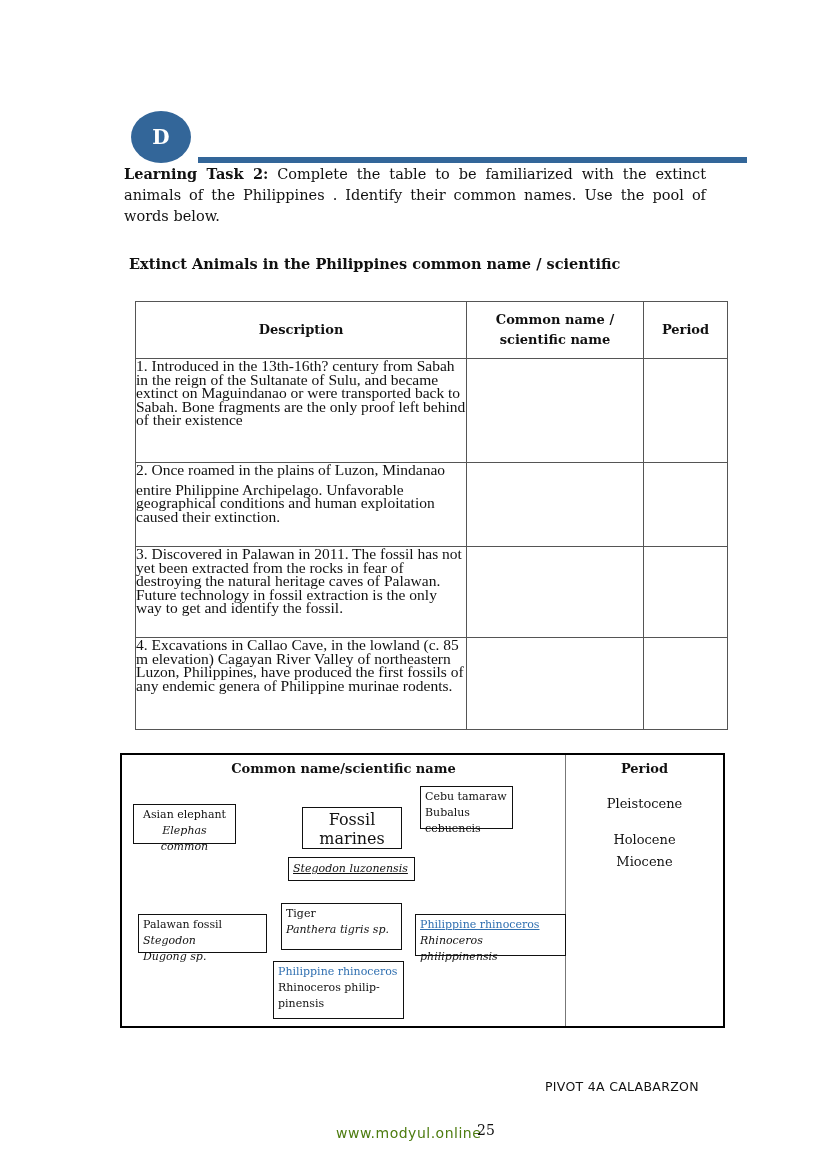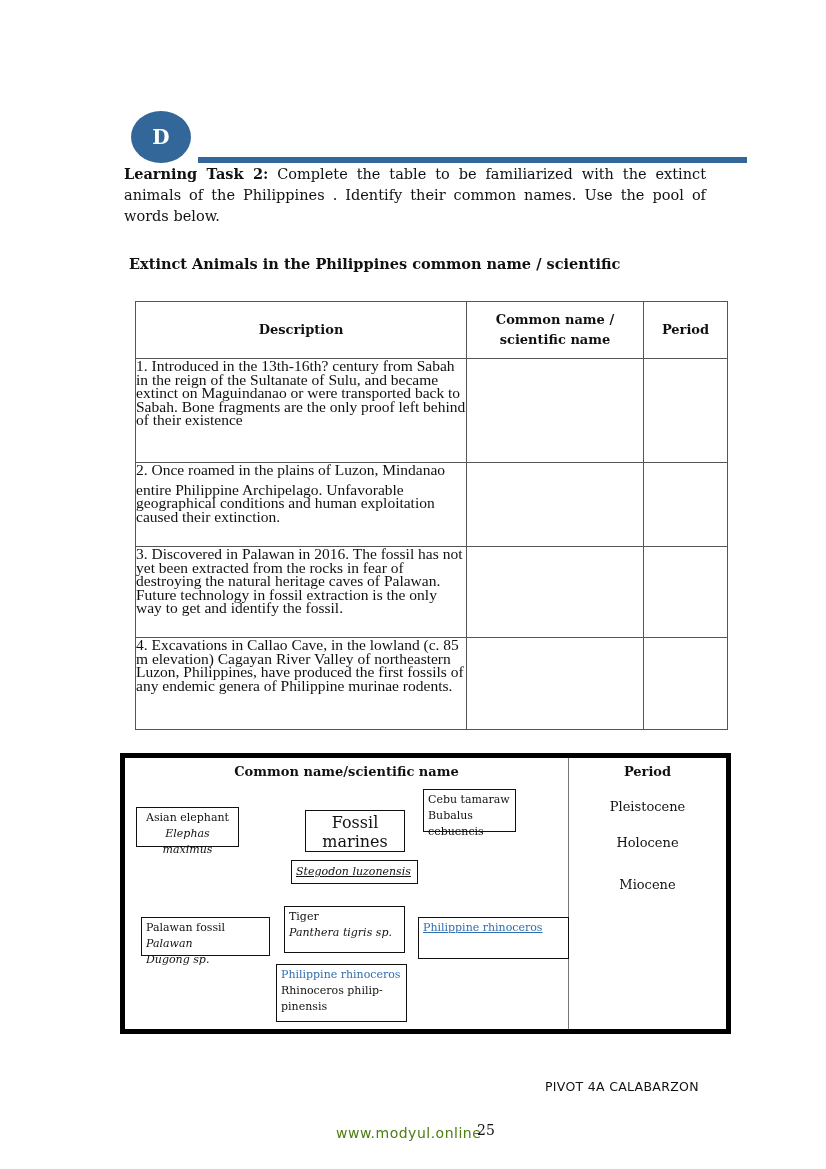--- a/index.html
+++ b/index.html
@@ -14,21 +14,21 @@
            font-size: 14.5px; line-height: 21px; text-align: justify; }
   .intro b { font-weight: bold; }
   .title { position: absolute; left: 129px; top: 255px; font-weight: bold; font-size: 14.5px; }
   table.main { position: absolute; left: 135px; top: 301px; width: 593px;
                border-collapse: collapse; font-size: 14.5px; }
   table.main th, table.main td { border: 1px solid #555; vertical-align: top; padding: 0; }
   table.main th { font-size: 13px; font-weight: bold; text-align: center; vertical-align: middle; line-height: 20px; }
   .desc { padding: 3px 4px 0 4px; line-height: 13.5px; font-family: "Liberation Serif", serif; font-size: 15.5px; }
   .desc p { margin: 0; }
   .pool { position: absolute; left: 120px; top: 753px; width: 601px; height: 271px;
-          border: 5px solid #000000; }
+          border: 2px solid #000000; }
   .pool .divider { position: absolute; left: 443px; top: 0; bottom: 0; width: 1px; background: #777; }
   .pool-head { position: absolute; top: 6px; font-weight: bold; font-size: 13px; text-align: center; }
   .box { position: absolute; border: 1px solid #111; font-size: 11px; line-height: 16px; padding: 2px 4px; box-sizing: border-box; }
   .box i { font-style: italic; }
   .link { color: #2f6fb0; }
   .period-item { position: absolute; left: 444px; width: 157px; text-align: center; font-size: 13px; }
   .footer { position: absolute; left: 545px; top: 1079px; font-family: "DejaVu Sans", sans-serif;
             font-size: 12.5px; letter-spacing: 0.3px; }
   .watermark { position: absolute; left: 336px; top: 1125px; font-family: "DejaVu Sans", sans-serif;
                font-size: 14px; color: #4d7c0f; letter-spacing: 0.5px; }
@@ -63,21 +63,21 @@
   <tr style="height:84px">
     <td class="desc">
           <p>2. Once roamed in the plains of Luzon, Mindanao</p>
           <p style="margin-top:6px">entire Philippine Archipelago. Unfavorable geographical conditions and human exploitation caused their extinction.</p>
         </td>
     <td></td>
     <td></td>
   </tr>
   <tr style="height:91px">
     <td class="desc">
-          <p>3. Discovered in Palawan in 2016. The fossil has not yet been extracted from the rocks in fear of destroying the natural heritage caves of Palawan. Future technology in fossil extraction is the only way to get and identify the fossil.</p>
+          <p>3. Discovered in Palawan in 2011. The fossil has not yet been extracted from the rocks in fear of destroying the natural heritage caves of Palawan. Future technology in fossil extraction is the only way to get and identify the fossil.</p>
         </td>
     <td></td>
     <td></td>
   </tr>
   <tr style="height:92px">
     <td class="desc">
           <p>4. Excavations in Callao Cave, in the lowland (c. 85 m elevation) Cagayan River Valley of northeastern Luzon, Philippines, have produced the first fossils of any endemic genera of Philippine murinae rodents.</p>
         </td>
     <td></td>
     <td></td>
@@ -85,49 +85,50 @@
 </tbody>
   </table>
 
 <div class="pool">
   <div class="divider"></div>
   <div class="pool-head" style="left:0;width:443px">Common name/scientific name</div>
   <div class="pool-head" style="left:444px;width:157px">Period</div>
 
   <div class="box" style="left:11px;top:49px;width:103px;height:40px;text-align:center">
     <div>Asian elephant</div>
-    <div><i>Elephas maximus</i></div>
+    <div><i>Elephas common</i></div>
   </div>
   <div class="box" style="left:180px;top:52px;width:100px;height:42px;font-size:16px;line-height:19px;text-align:center">
     <div>Fossil marines</div>
   </div>
   <div class="box" style="left:298px;top:31px;width:93px;height:43px">
     <div>Cebu tamaraw</div>
     <div>Bubalus cebuencis</div>
   </div>
   <div class="box" style="left:166px;top:102px;width:127px;height:24px;padding-top:3px">
     <i style="text-decoration:underline">Stegodon luzonensis</i>
   </div>
   <div class="box" style="left:16px;top:159px;width:129px;height:39px">
-    <div><span>Palawan fossil</span> <i>Palawan</i></div>
+    <div><span>Palawan fossil</span> <i>Stegodon</i></div>
     <div><i>Dugong sp.</i></div>
   </div>
   <div class="box" style="left:159px;top:148px;width:121px;height:47px">
     <div>Tiger</div>
     <div><i>Panthera tigris sp.</i></div>
   </div>
   <div class="box" style="left:293px;top:159px;width:151px;height:42px">
     <div class="link" style="text-decoration:underline">Philippine rhinoceros</div>
+    <div><i>Rhinoceros philippinensis</i></div>
   </div>
   <div class="box" style="left:151px;top:206px;width:131px;height:58px">
     <div class="link">Philippine rhinoceros</div>
     <div>Rhinoceros philip-</div>
     <div>pinensis</div>
   </div>
 
   <div class="period-item" style="top:41px">Pleistocene</div>
   <div class="period-item" style="top:77px">Holocene</div>
-  <div class="period-item" style="top:119px">Miocene</div>
+  <div class="period-item" style="top:99px">Miocene</div>
 </div>
 
 <div class="footer">PIVOT 4A CALABARZON</div>
 <div class="watermark">www.modyul.online</div>
 <div class="pagenum">25</div>
 
 </body></html>

